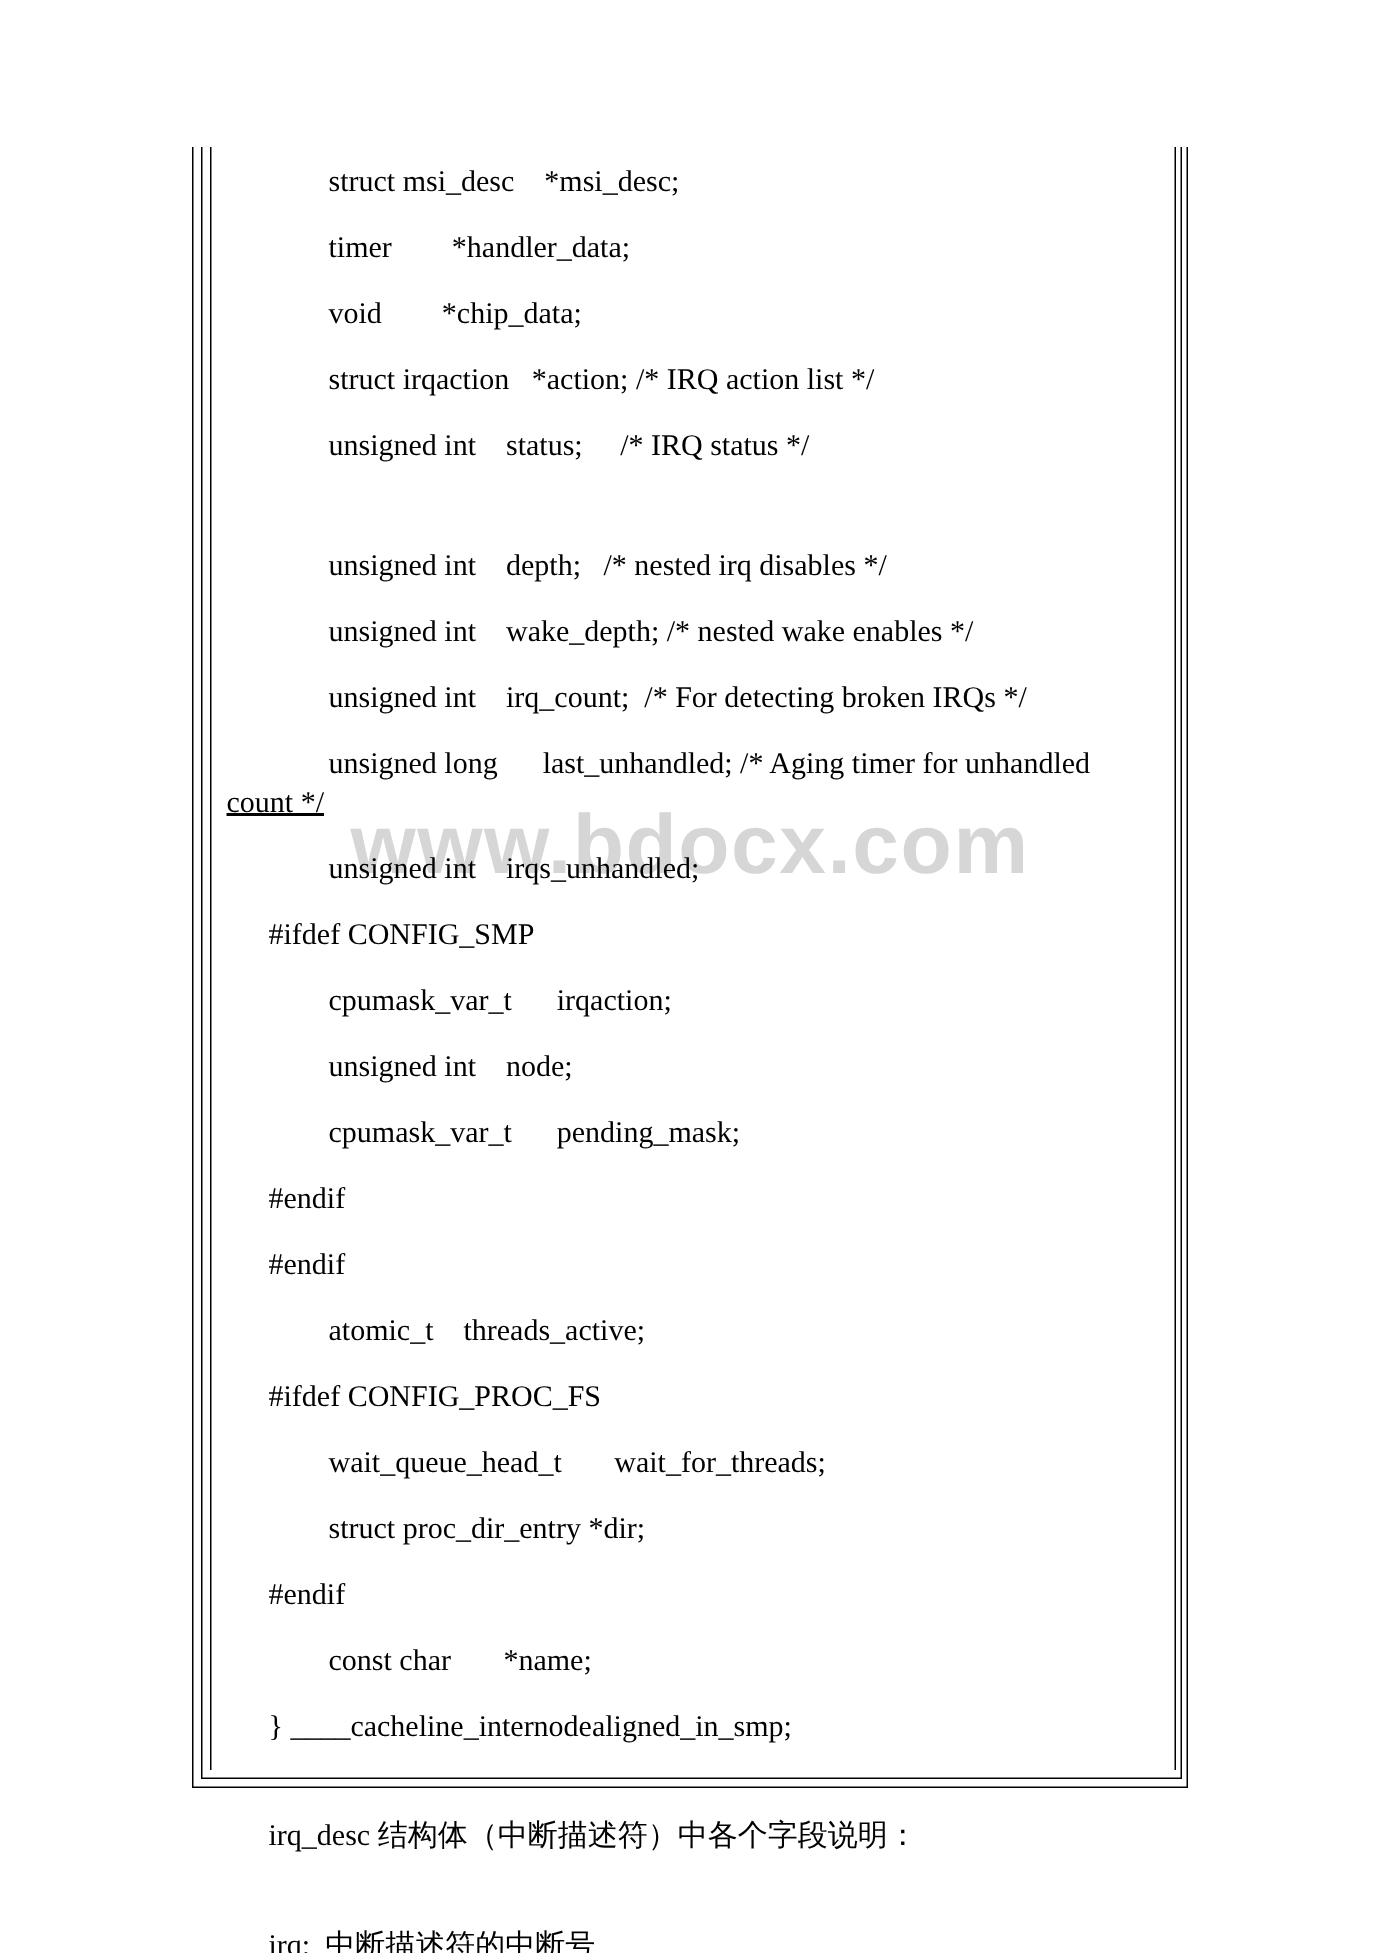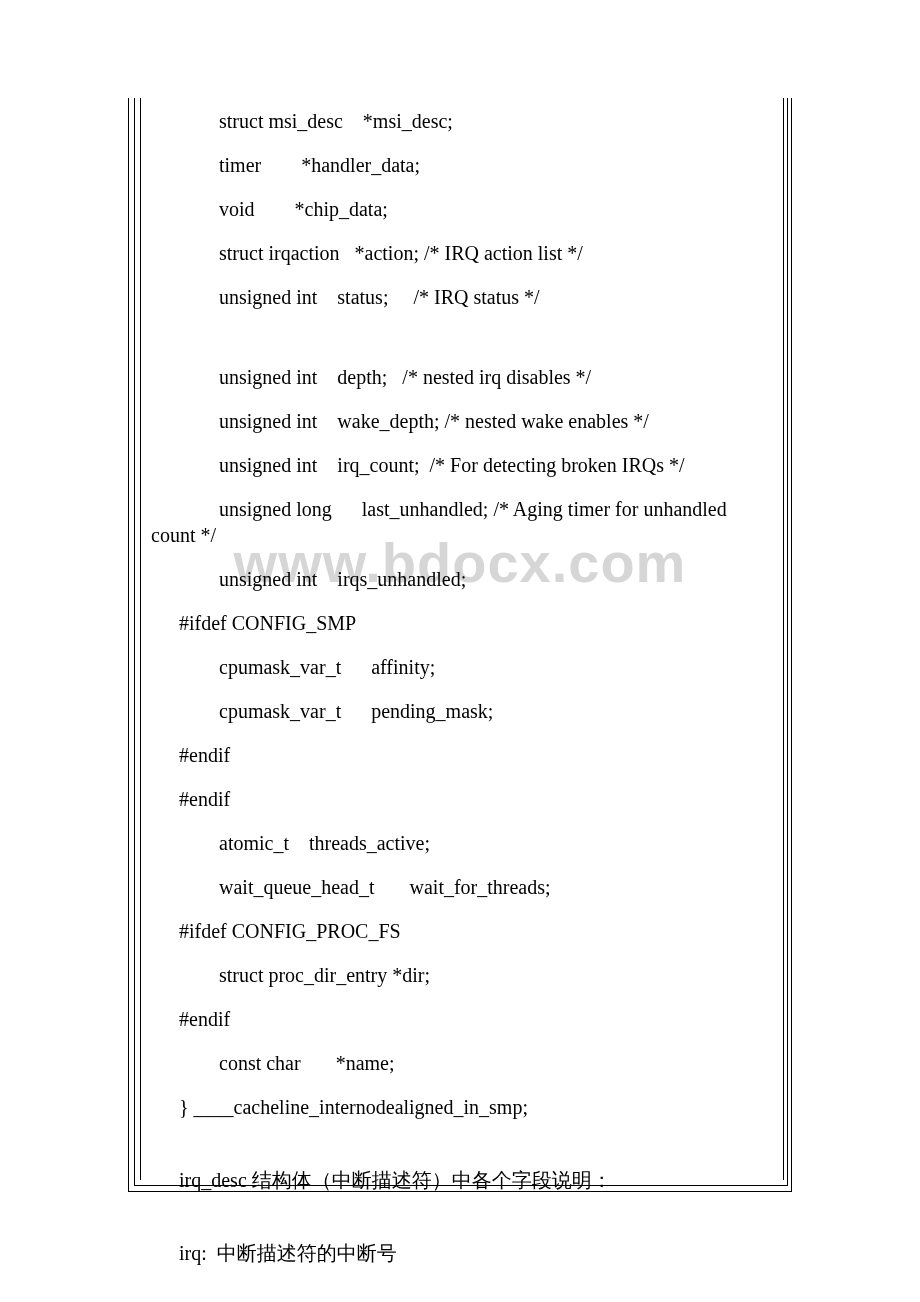--- a/index.html
+++ b/index.html
@@ -54,21 +54,21 @@
   }
   .line {
     margin-bottom: 18px;
     white-space: pre;
   }
   .line-tight {
     margin-bottom: 0;
     white-space: pre;
   }
   .indent1 { padding-left: 48px; }
-  .indent0 { padding-left: 0px; }
+  .indent0 { padding-left: 0px; text-decoration: underline; }
   .noindent { padding-left: 28px; }
   .cjk {
     font-family: "SimSun", "宋体", serif;
     margin-top: 47px;
   }
   .watermark {
     position: absolute;
     left: 50%;
     top: 530px;
     transform: translateX(-50%);
@@ -95,27 +95,28 @@
         <div class="line indent1">    void        *chip_data;</div>
         <div class="line indent1">    struct irqaction   *action; /* IRQ action list */</div>
         <div class="line indent1">    unsigned int    status;     /* IRQ status */</div>
         <div class="line indent1" style="margin-top:54px;">    unsigned int    depth;   /* nested irq disables */</div>
         <div class="line indent1">    unsigned int    wake_depth; /* nested wake enables */</div>
         <div class="line indent1">    unsigned int    irq_count;  /* For detecting broken IRQs */</div>
         <div class="line-tight indent1">    unsigned long      last_unhandled; /* Aging timer for unhandled</div>
         <div class="line indent0">count */</div>
         <div class="line indent1">    unsigned int    irqs_unhandled;</div>
         <div class="line noindent">#ifdef CONFIG_SMP</div>
-        <div class="line indent1">    cpumask_var_t      affinity;</div>
+        <div class="line indent1">    cpumask_var_t      irqaction;</div>
+        <div class="line indent1">    unsigned int    node;</div>
         <div class="line indent1">    cpumask_var_t      pending_mask;</div>
         <div class="line noindent">#endif</div>
         <div class="line noindent">#endif</div>
         <div class="line indent1">    atomic_t    threads_active;</div>
+        <div class="line noindent">#ifdef CONFIG_PROC_FS</div>
         <div class="line indent1">    wait_queue_head_t       wait_for_threads;</div>
-        <div class="line noindent">#ifdef CONFIG_PROC_FS</div>
         <div class="line indent1">    struct proc_dir_entry *dir;</div>
         <div class="line noindent">#endif</div>
         <div class="line indent1">    const char       *name;</div>
         <div class="line noindent">} ____cacheline_internodealigned_in_smp;</div>
         <div class="line noindent cjk">irq_desc 结构体（中断描述符）中各个字段说明：</div>
         <div class="line noindent cjk">irq:  中断描述符的中断号</div>
       </div>
     </div>
   </div>
 </div>

